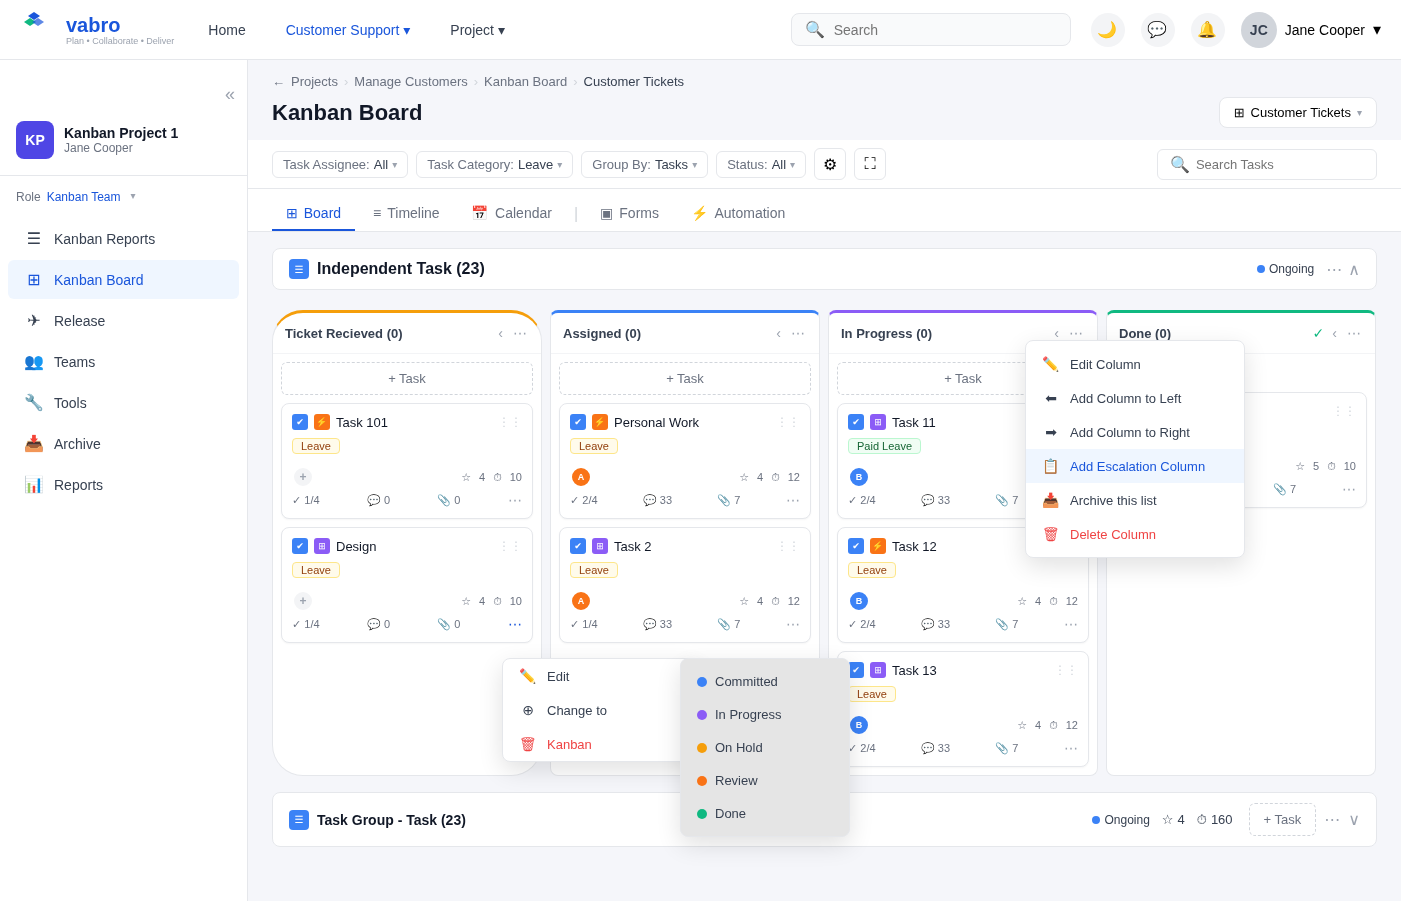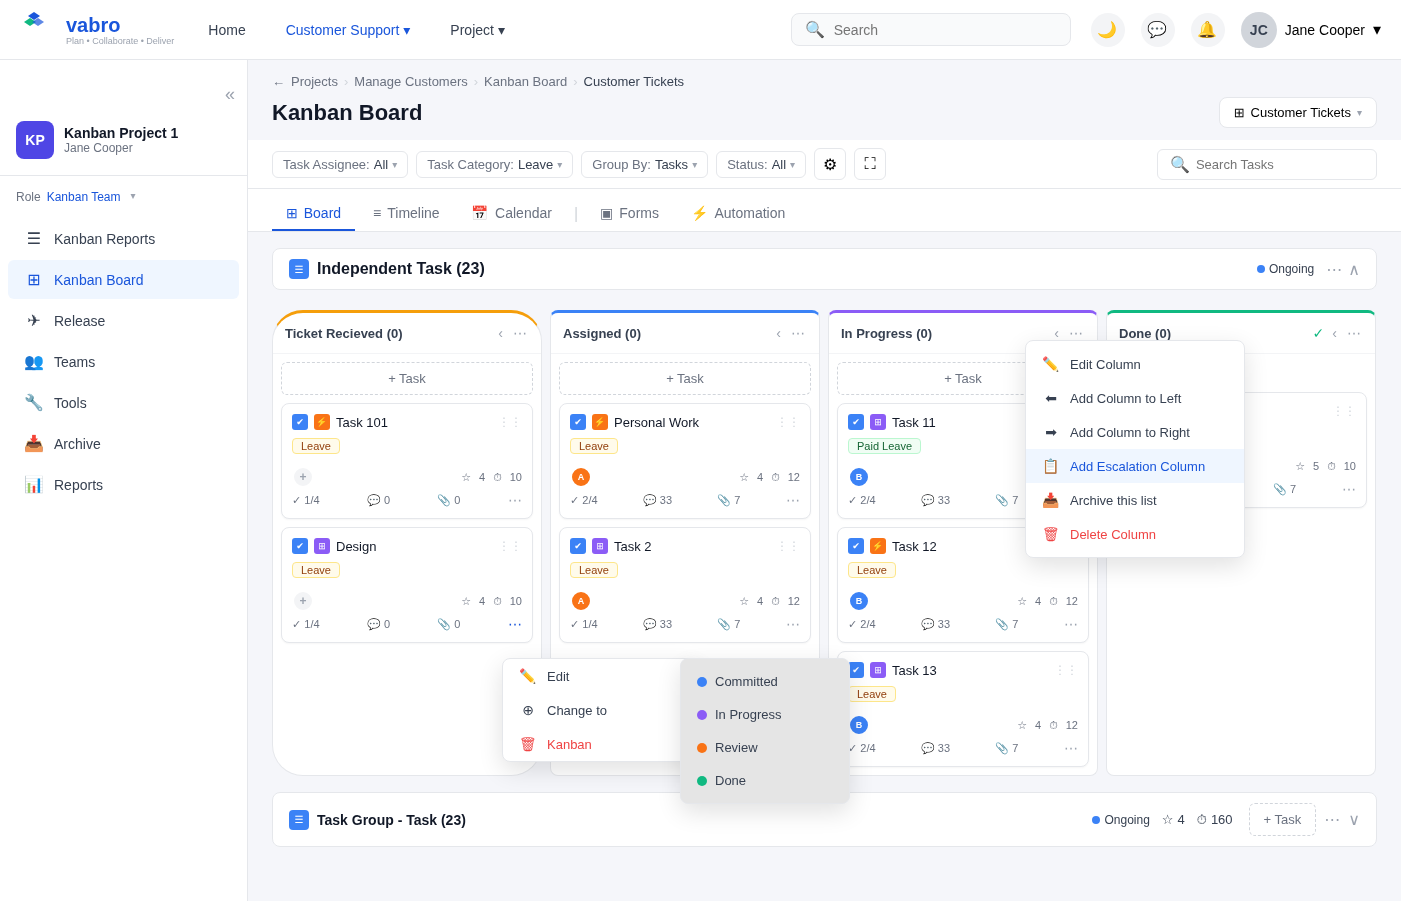--- a/index.html
+++ b/index.html
@@ -696,20 +696,24 @@
 <div class="status-submenu" style="top:658px;left:680px;">
   <div class="status-item">
     <span class="status-dot committed"></span>
     <span>Committed</span>
   </div>
   <div class="status-item">
     <span class="status-dot inprogress"></span>
     <span>In Progress</span>
   </div>
   <div class="status-item">
+    <span class="status-dot onhold"></span>
+    <span>On Hold</span>
+  </div>
+  <div class="status-item">
     <span class="status-dot review"></span>
     <span>Review</span>
   </div>
   <div class="status-item">
     <span class="status-dot done"></span>
     <span>Done</span>
   </div>
 </div>
 
 </body></html>

